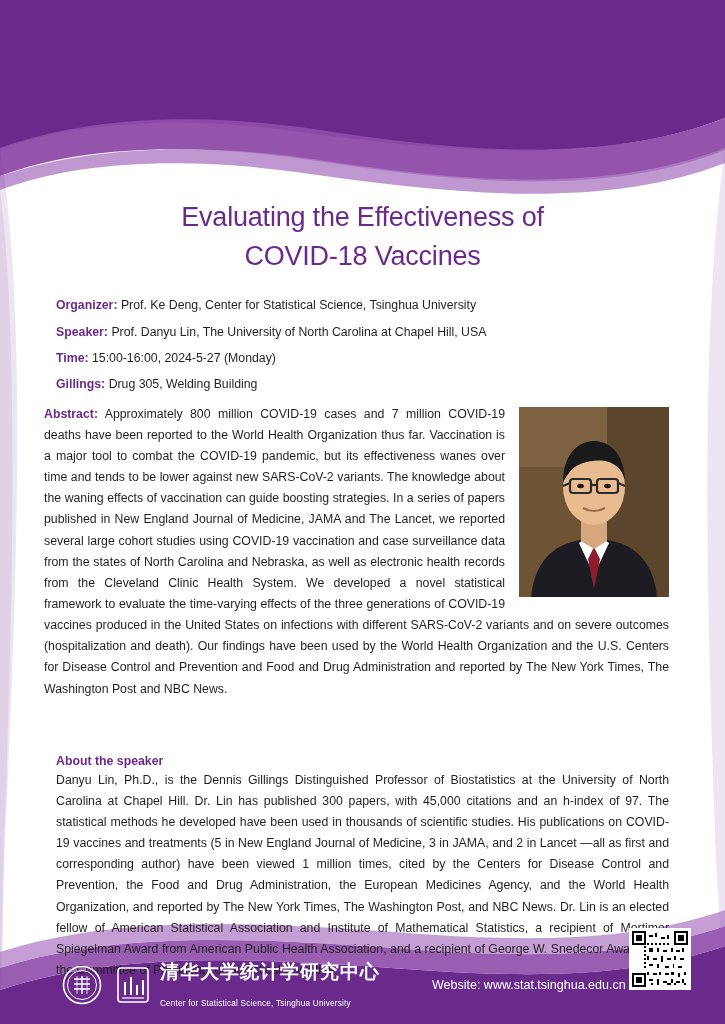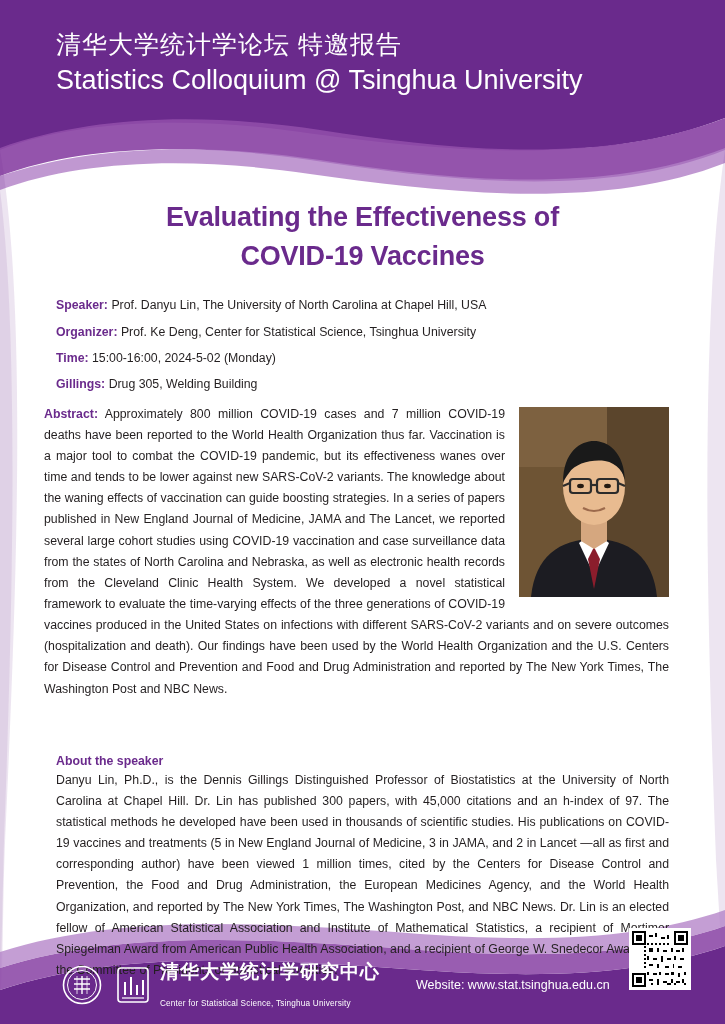--- a/index.html
+++ b/index.html
@@ -58,21 +58,21 @@
   .content {
     position: absolute;
     left: 0;
     top: 180px;
     width: 725px;
     z-index: 4;
   }
   .title {
     color: #6a2a8c;
     font-size: 27px;
-    font-weight: bold;
+    font-weight: normal;
     text-align: center;
     line-height: 1.45;
     padding: 18px 60px 0 60px;
     letter-spacing: -0.2px;
   }
 
   .info {
     padding: 22px 56px 0 56px;
     color: #231f20;
     font-size: 12.3px;
@@ -166,21 +166,21 @@
     font-weight: bold;
   }
   .center-name-en {
     font-size: 8.2px;
     letter-spacing: 0.2px;
     margin-top: 16px;
   }
   .website {
     color: #ffffff;
     font-size: 12.5px;
-    margin-left: 36px;
+    margin-left: 52px;
   }
   .qr {
     position: absolute;
     right: 34px;
     top: -18px;
     width: 62px;
     height: 62px;
     background: #ffffff;
     padding: 3px;
     box-sizing: border-box;
@@ -203,46 +203,40 @@
     <path d="M0,150 C26,300 18,560 6,820 C2,900 4,960 0,1010 L0,150 Z" fill="#6a2a8c" opacity="0.12"></path>
     <path d="M0,190 C18,330 14,580 4,840 L0,1010 Z" fill="#6a2a8c" opacity="0.10"></path>
 
     <path d="M725,150 C700,320 706,600 716,860 L725,1010 Z" fill="#6a2a8c" opacity="0.12"></path>
 
     <path d="M0,990 C120,950 260,958 420,970 C560,980 650,972 725,946 V1024 H0 Z" fill="#6a2a8c"></path>
     <path d="M0,968 C120,930 260,938 420,950 C560,960 650,952 725,926 V946 C650,972 560,980 420,970 C260,958 120,950 0,990 Z" fill="#8e4ba8" opacity="0.9"></path>
     <path d="M0,952 C120,914 260,922 420,934 C560,944 650,936 725,910 V926 C650,952 560,960 420,950 C260,938 120,930 0,968 Z" fill="#b07ec6" opacity="0.75"></path>
   </svg>
 
-  <div class="header">
-    <div class="header-inner">
-      <div class="header-cn">清华大学统计学论坛  特邀报告</div>
-      <div class="header-en">Statistics Colloquium @ Tsinghua University</div>
-    </div>
-  </div>
 
   <div class="content">
 
     <div class="title">
       <div>Evaluating the Effectiveness of</div>
-      <div>COVID-19 Vaccines</div>
+      <div>COVID-18 Vaccines</div>
     </div>
 
     <div class="info">
+      <div class="info-row">
+        <span class="info-label">Organizer:</span>
+        <span class="info-value">Prof. Ke Deng, Center for Statistical Science, Tsinghua University</span>
+      </div>
       <div class="info-row">
         <span class="info-label">Speaker:</span>
         <span class="info-value">Prof. Danyu Lin, The University of North Carolina at Chapel Hill, USA</span>
       </div>
       <div class="info-row">
-        <span class="info-label">Organizer:</span>
-        <span class="info-value">Prof. Ke Deng, Center for Statistical Science, Tsinghua University</span>
-      </div>
-      <div class="info-row">
         <span class="info-label">Time:</span>
-        <span class="info-value">15:00-16:00, 2024-5-02 (Monday)</span>
+        <span class="info-value">15:00-16:00, 2024-5-27 (Monday)</span>
       </div>
       <div class="info-row">
         <span class="info-label">Gillings:</span>
         <span class="info-value">Drug 305, Welding Building</span>
       </div>
     </div>
 
     <div class="abstract-block">
       <div class="photo">
         <svg width="150" height="190" viewBox="0 0 150 190">

